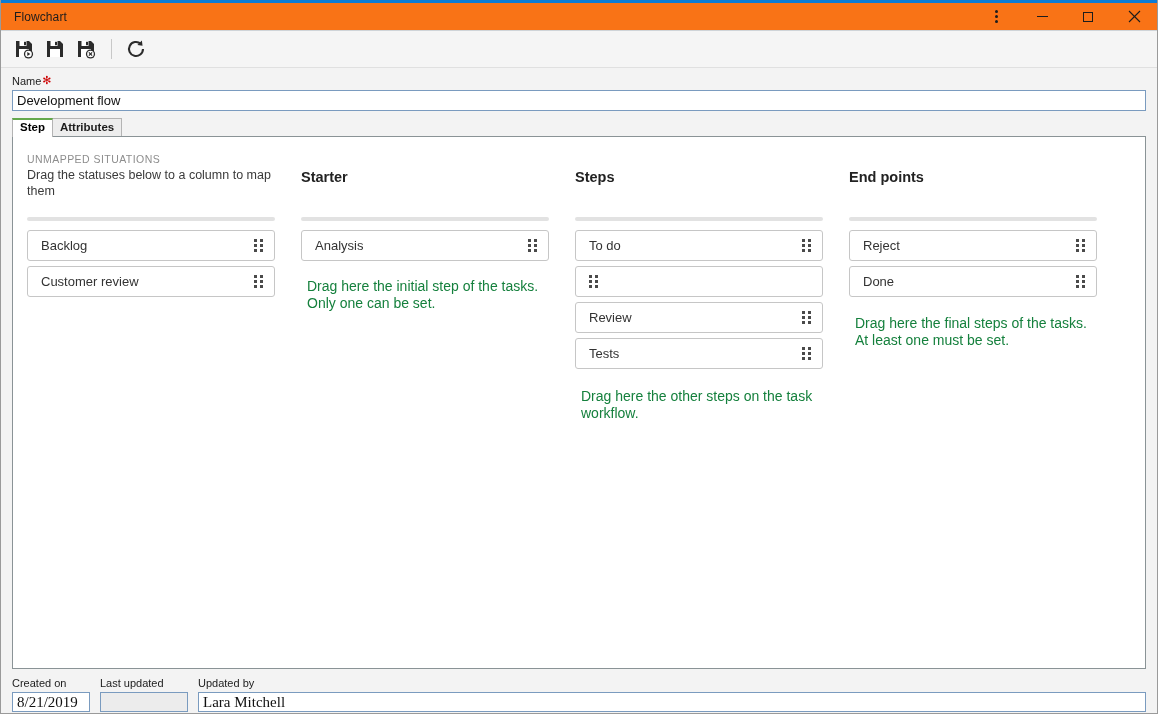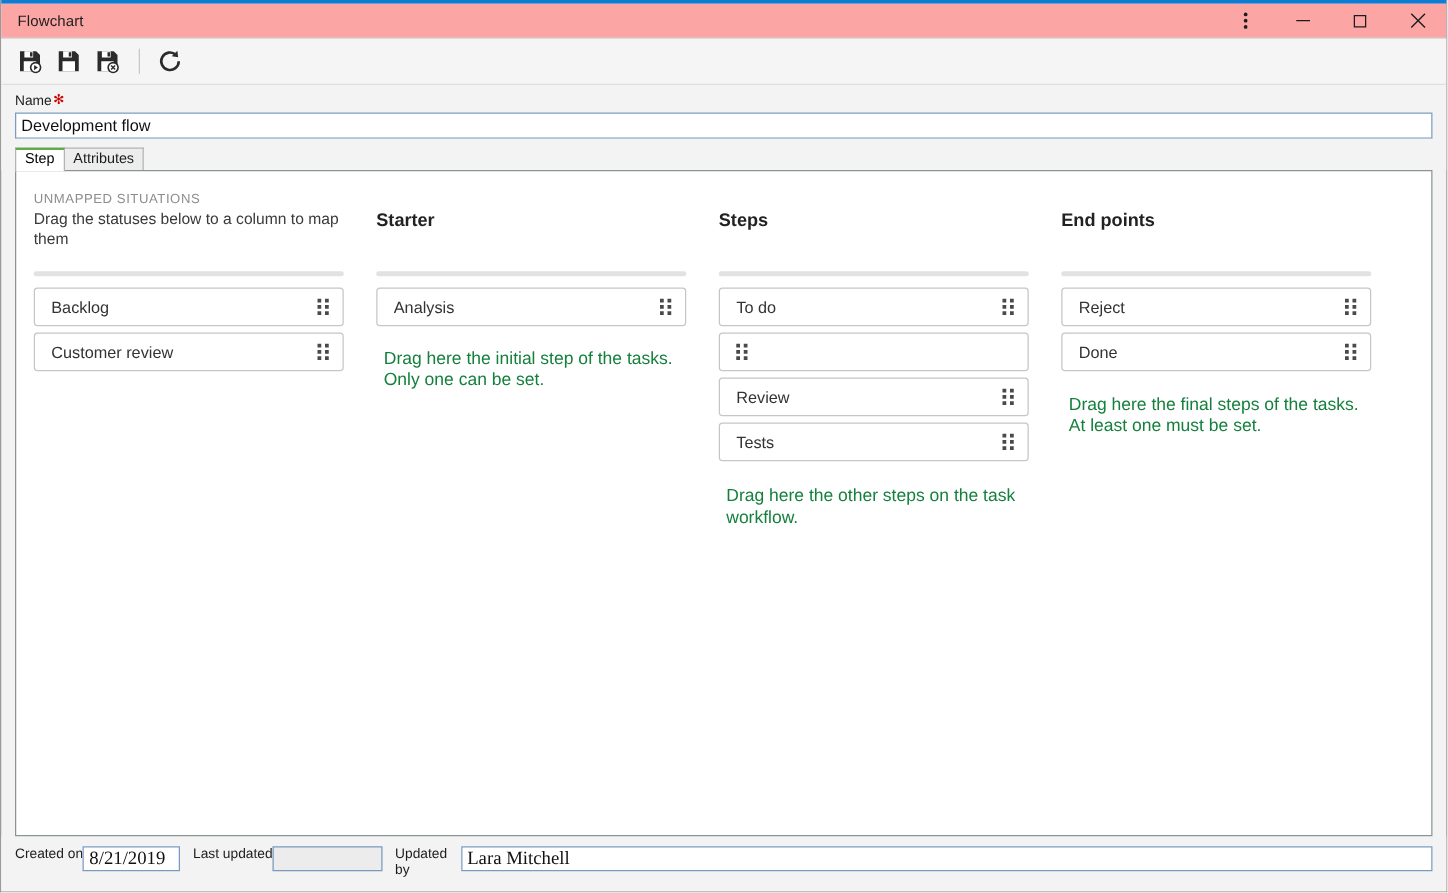--- a/index.html
+++ b/index.html
@@ -29,21 +29,21 @@
 
   
   .accent-line {
     height: 3px;
     background: #0c7cd5;
     flex: 0 0 auto;
   }
   .titlebar {
     flex: 0 0 auto;
     height: 28px;
-    background: #fca5a5;
+    background: #f97316;
     display: flex;
     align-items: center;
     border-bottom: 1px solid #cfd4d8;
     box-sizing: border-box;
   }
   .title-text {
     font-size: 12px;
     color: #1d1d1d;
     padding-left: 13px;
     letter-spacing: 0.1px;
@@ -164,20 +164,21 @@
     font-size: 11.5px;
     color: #1c1c1c;
     padding: 2px 7px 3px 7px;
     border: 1px solid #b4b4b4;
     border-bottom: none;
     background: #ededed;
     line-height: 13px;
     position: relative;
     top: 1px;
     margin-right: -1px;
+    font-weight: bold;
   }
   .tab.active {
     background: #ffffff;
     border-top: 2px solid #63a84b;
     padding-top: 1px;
     z-index: 2;
     color: #000;
   }
 
   
@@ -281,21 +282,21 @@
   .footer {
     flex: 0 0 auto;
     height: 44px;
     background: #f3f3f3;
     display: flex;
     align-items: flex-start;
     padding: 8px 11px 0 11px;
     box-sizing: border-box;
     gap: 10px;
   }
-  .fgroup { display: flex; flex-direction: row; }
+  .fgroup { display: flex; flex-direction: column; }
   .fgroup.grow { flex: 1 1 auto; }
   .flabel {
     font-size: 11px;
     color: #1c1c1c;
     line-height: 13px;
     margin-bottom: 2px;
   }
   .finput {
     box-sizing: border-box;
     height: 20px;

